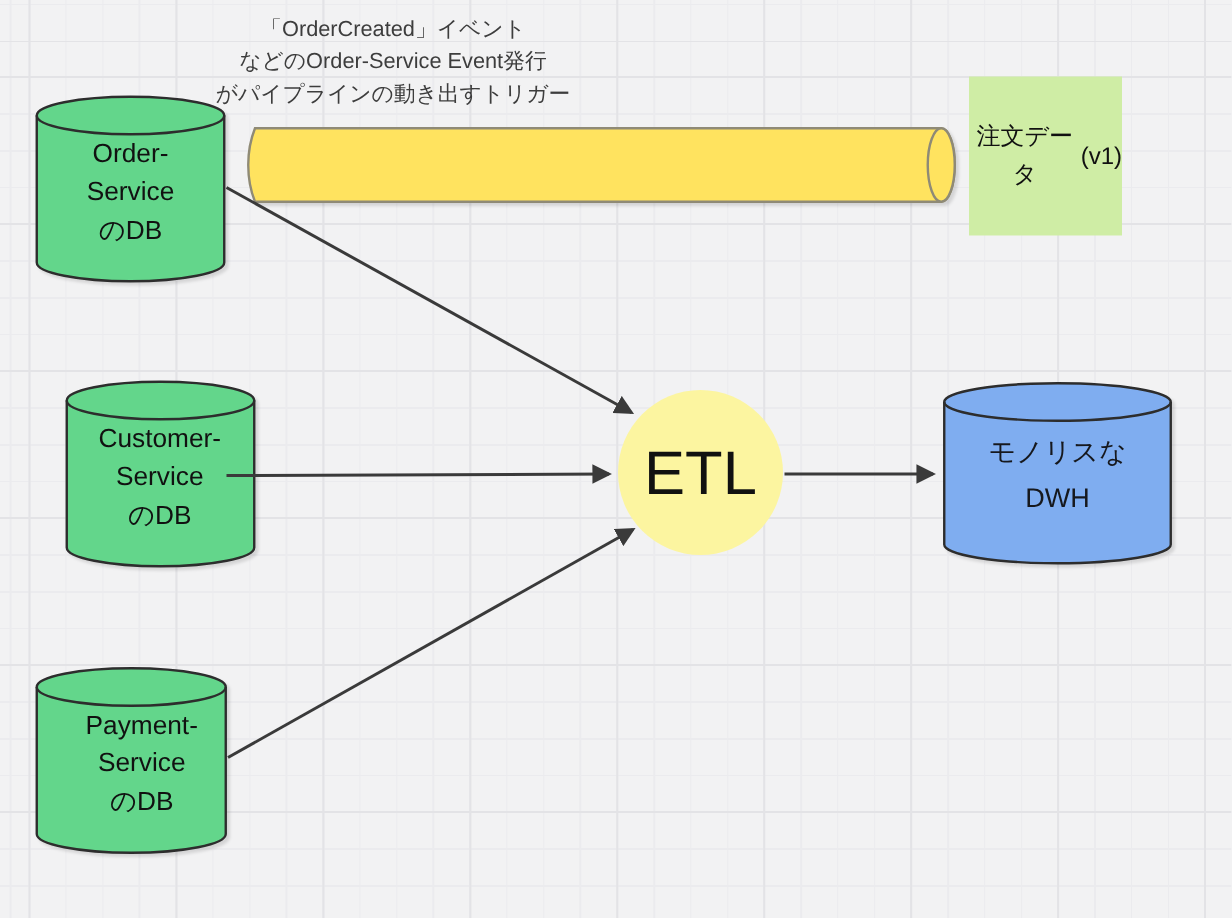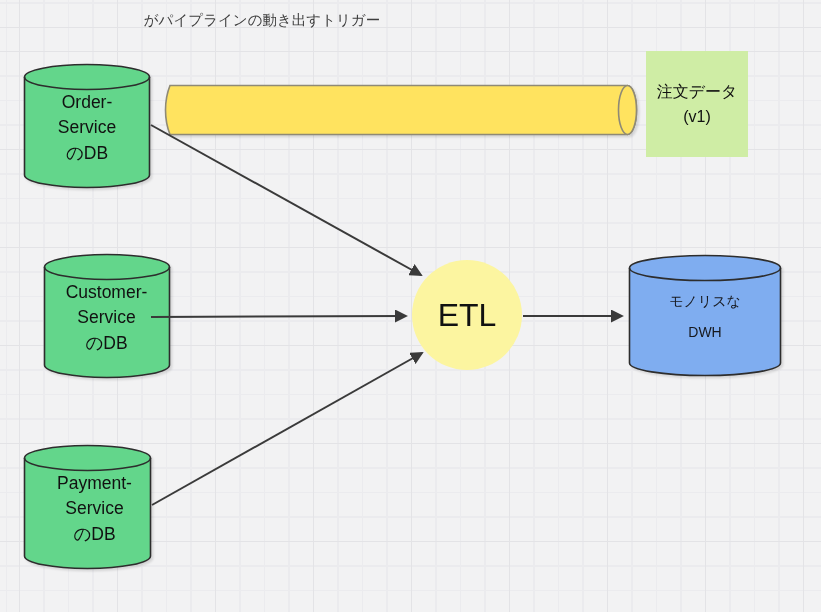--- a/index.html
+++ b/index.html
@@ -27,46 +27,48 @@
     white-space:nowrap;
   }
   .node-label{
     position:absolute;inset:0;
     display:flex;flex-direction:column;
     align-items:center;justify-content:center;
     text-align:center;color:#111;
     pointer-events:none;
   }
   .db-label{font-size:17.5px;line-height:25.5px;padding-top:4px;}
-  .dwh-label{font-size:14px;line-height:31px;color:#16181d;padding-top:2px;}
+  .dwh-label{font-size:18px;line-height:31px;color:#16181d;padding-top:2px;}
   .etl-circle{
     left:412px;top:260px;width:110px;height:110px;
     border-radius:50%;
     background:#fcf5a0;
     display:flex;align-items:center;justify-content:center;
-    font-size:32px;color:#111;
+    font-size:41px;color:#111;
   }
   .sticky{
     left:646px;top:51px;width:102px;height:106px;
     background:#cfeda5;
-    display:flex;flex-direction:column;
+    display:flex;flex-direction:row;
     align-items:center;justify-content:center;
     font-size:16px;line-height:25px;color:#111;
     text-align:center;
   }
   .shape-shadow{filter:drop-shadow(2px 2px 1px rgba(0,0,0,0.12));}
   svg{display:block;}
   .overlay{left:0;top:0;pointer-events:none;}
 </style>
 </head>
 <body>
 
 <div class="canvas">
 
   <div class="abs annotation">
+    <div>「OrderCreated」イベント</div>
+    <div>などのOrder-Service Event発行</div>
     <div>がパイプラインの動き出すトリガー</div>
   </div>
 
   <svg class="abs shape-shadow" style="left:164px;top:84px;" width="475" height="52" viewBox="0 0 475 52">
     <path d="M6,1.5 C3,9 1.5,17 1.5,26 C1.5,35 3,43 6,50.5 L463.5,50.5 A9,24.5 0 0 0 463.5,1.5 Z" fill="#ffe35f" stroke="#8f8a76" stroke-width="1.6"></path>
     <ellipse cx="463.5" cy="26" rx="9" ry="24.5" fill="#ffe35f" stroke="#8f8a76" stroke-width="1.6"></ellipse>
   </svg>
 
   <div class="abs sticky">
     <div>注文データ</div>

